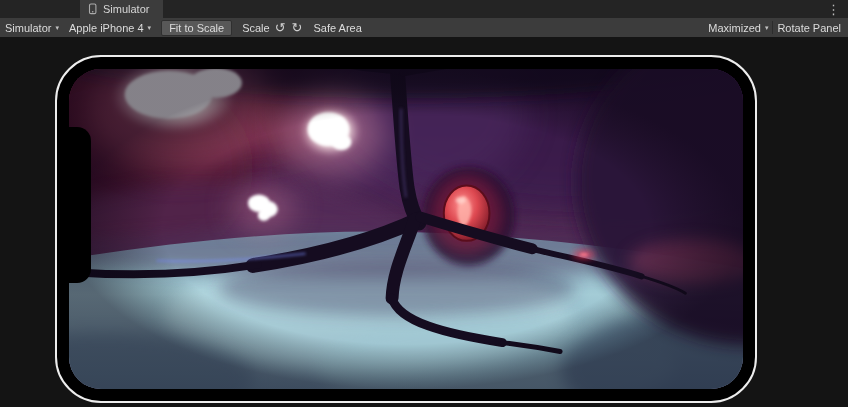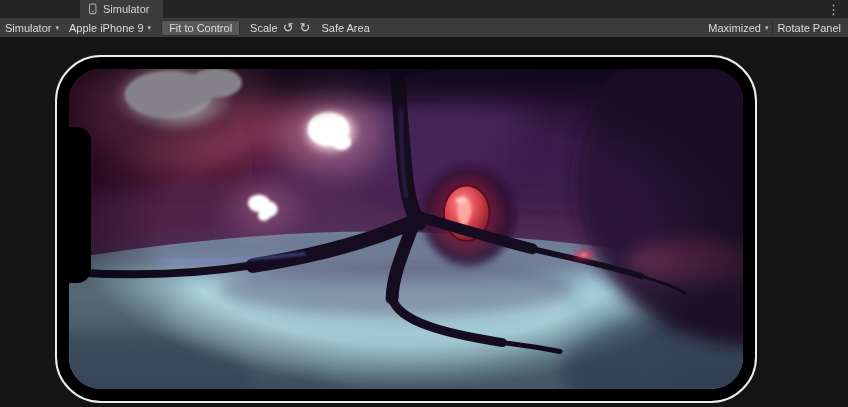--- a/index.html
+++ b/index.html
@@ -52,27 +52,27 @@
 </div>
 
 <div class="toolbar">
 
   <div class="titem">
     <span>Simulator</span>
     <span class="caret">▾</span>
   </div>
 
   <div class="titem">
-    <span>Apple iPhone 9</span>
+    <span>Apple iPhone 4</span>
     <span class="caret">▾</span>
   </div>
 
 
   <div class="titem btn-raised">
-    <span>Fit to Control</span>
+    <span>Fit to Scale</span>
   </div>
 
   <div class="titem">
     <span>Scale</span>
     <span class="rot-icon">↺</span>
     <span class="rot-icon">↻</span>
   </div>
 
   <div class="titem">
     <span>Safe Area</span>

